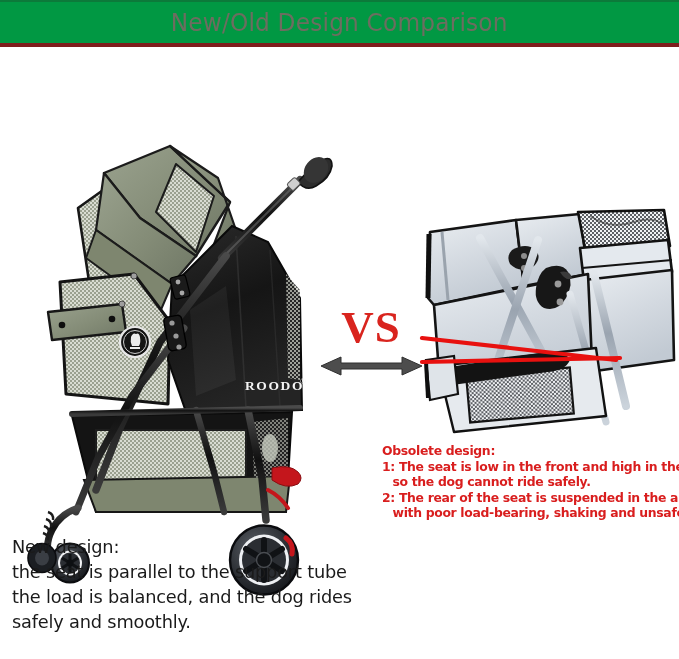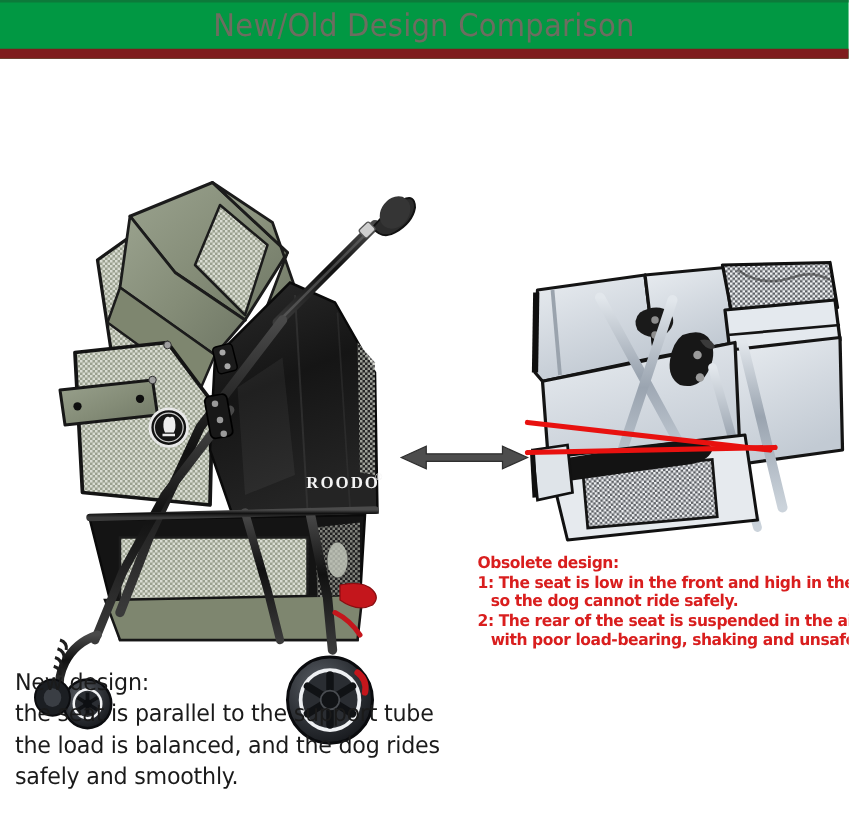--- a/index.html
+++ b/index.html
@@ -14,21 +14,21 @@
     width:679px; height:659px;
     background:#ffffff;
   }
 
   
   .banner {
     position:absolute; left:0; top:0;
     width:679px; height:47px;
     background:#019843;
     border-top:2px solid #0c7a3a;
-    border-bottom:8px solid #7f1d1d;
+    border-bottom:4px solid #7f1d1d;
     display:flex; align-items:center; justify-content:center;
   }
   .banner-title {
     font-size:25px;
     font-weight:400;
     letter-spacing:0.2px;
     color:#6d6d60;
     font-family:"DejaVu Sans", sans-serif;
     white-space:nowrap;
     transform:scaleX(0.93);
@@ -324,20 +324,21 @@
       <path d="M6,150 L34,146 L38,184 L10,190 Z" fill="#dfe4e9" stroke="#111" stroke-width="2.2"></path>
       <path d="M6,152 L8,188" stroke="#0f0f0f" stroke-width="4"></path>
 
       <g>
         <path d="M2,128 L196,150" stroke="#e8110f" stroke-width="4.2" stroke-linecap="round"></path>
         <path d="M2,152 L200,148" stroke="#e8110f" stroke-width="4.2" stroke-linecap="round"></path>
       </g>
     </svg>
   </div>
 
+  <div class="vs-label">VS</div>
 
   <div class="arrow-wrap">
     <svg width="101" height="20" viewBox="0 0 101 20">
       <polygon points="0,10 20,1 20,7 81,7 81,1 101,10 81,19 81,13 20,13 20,19" fill="#4d4d4d" stroke="#2f2f2f" stroke-width="1"></polygon>
     </svg>
   </div>
 
   <div class="caption-left">
     <div class="line">New design:</div>
     <div class="line">the seat is parallel to the support tube</div>

